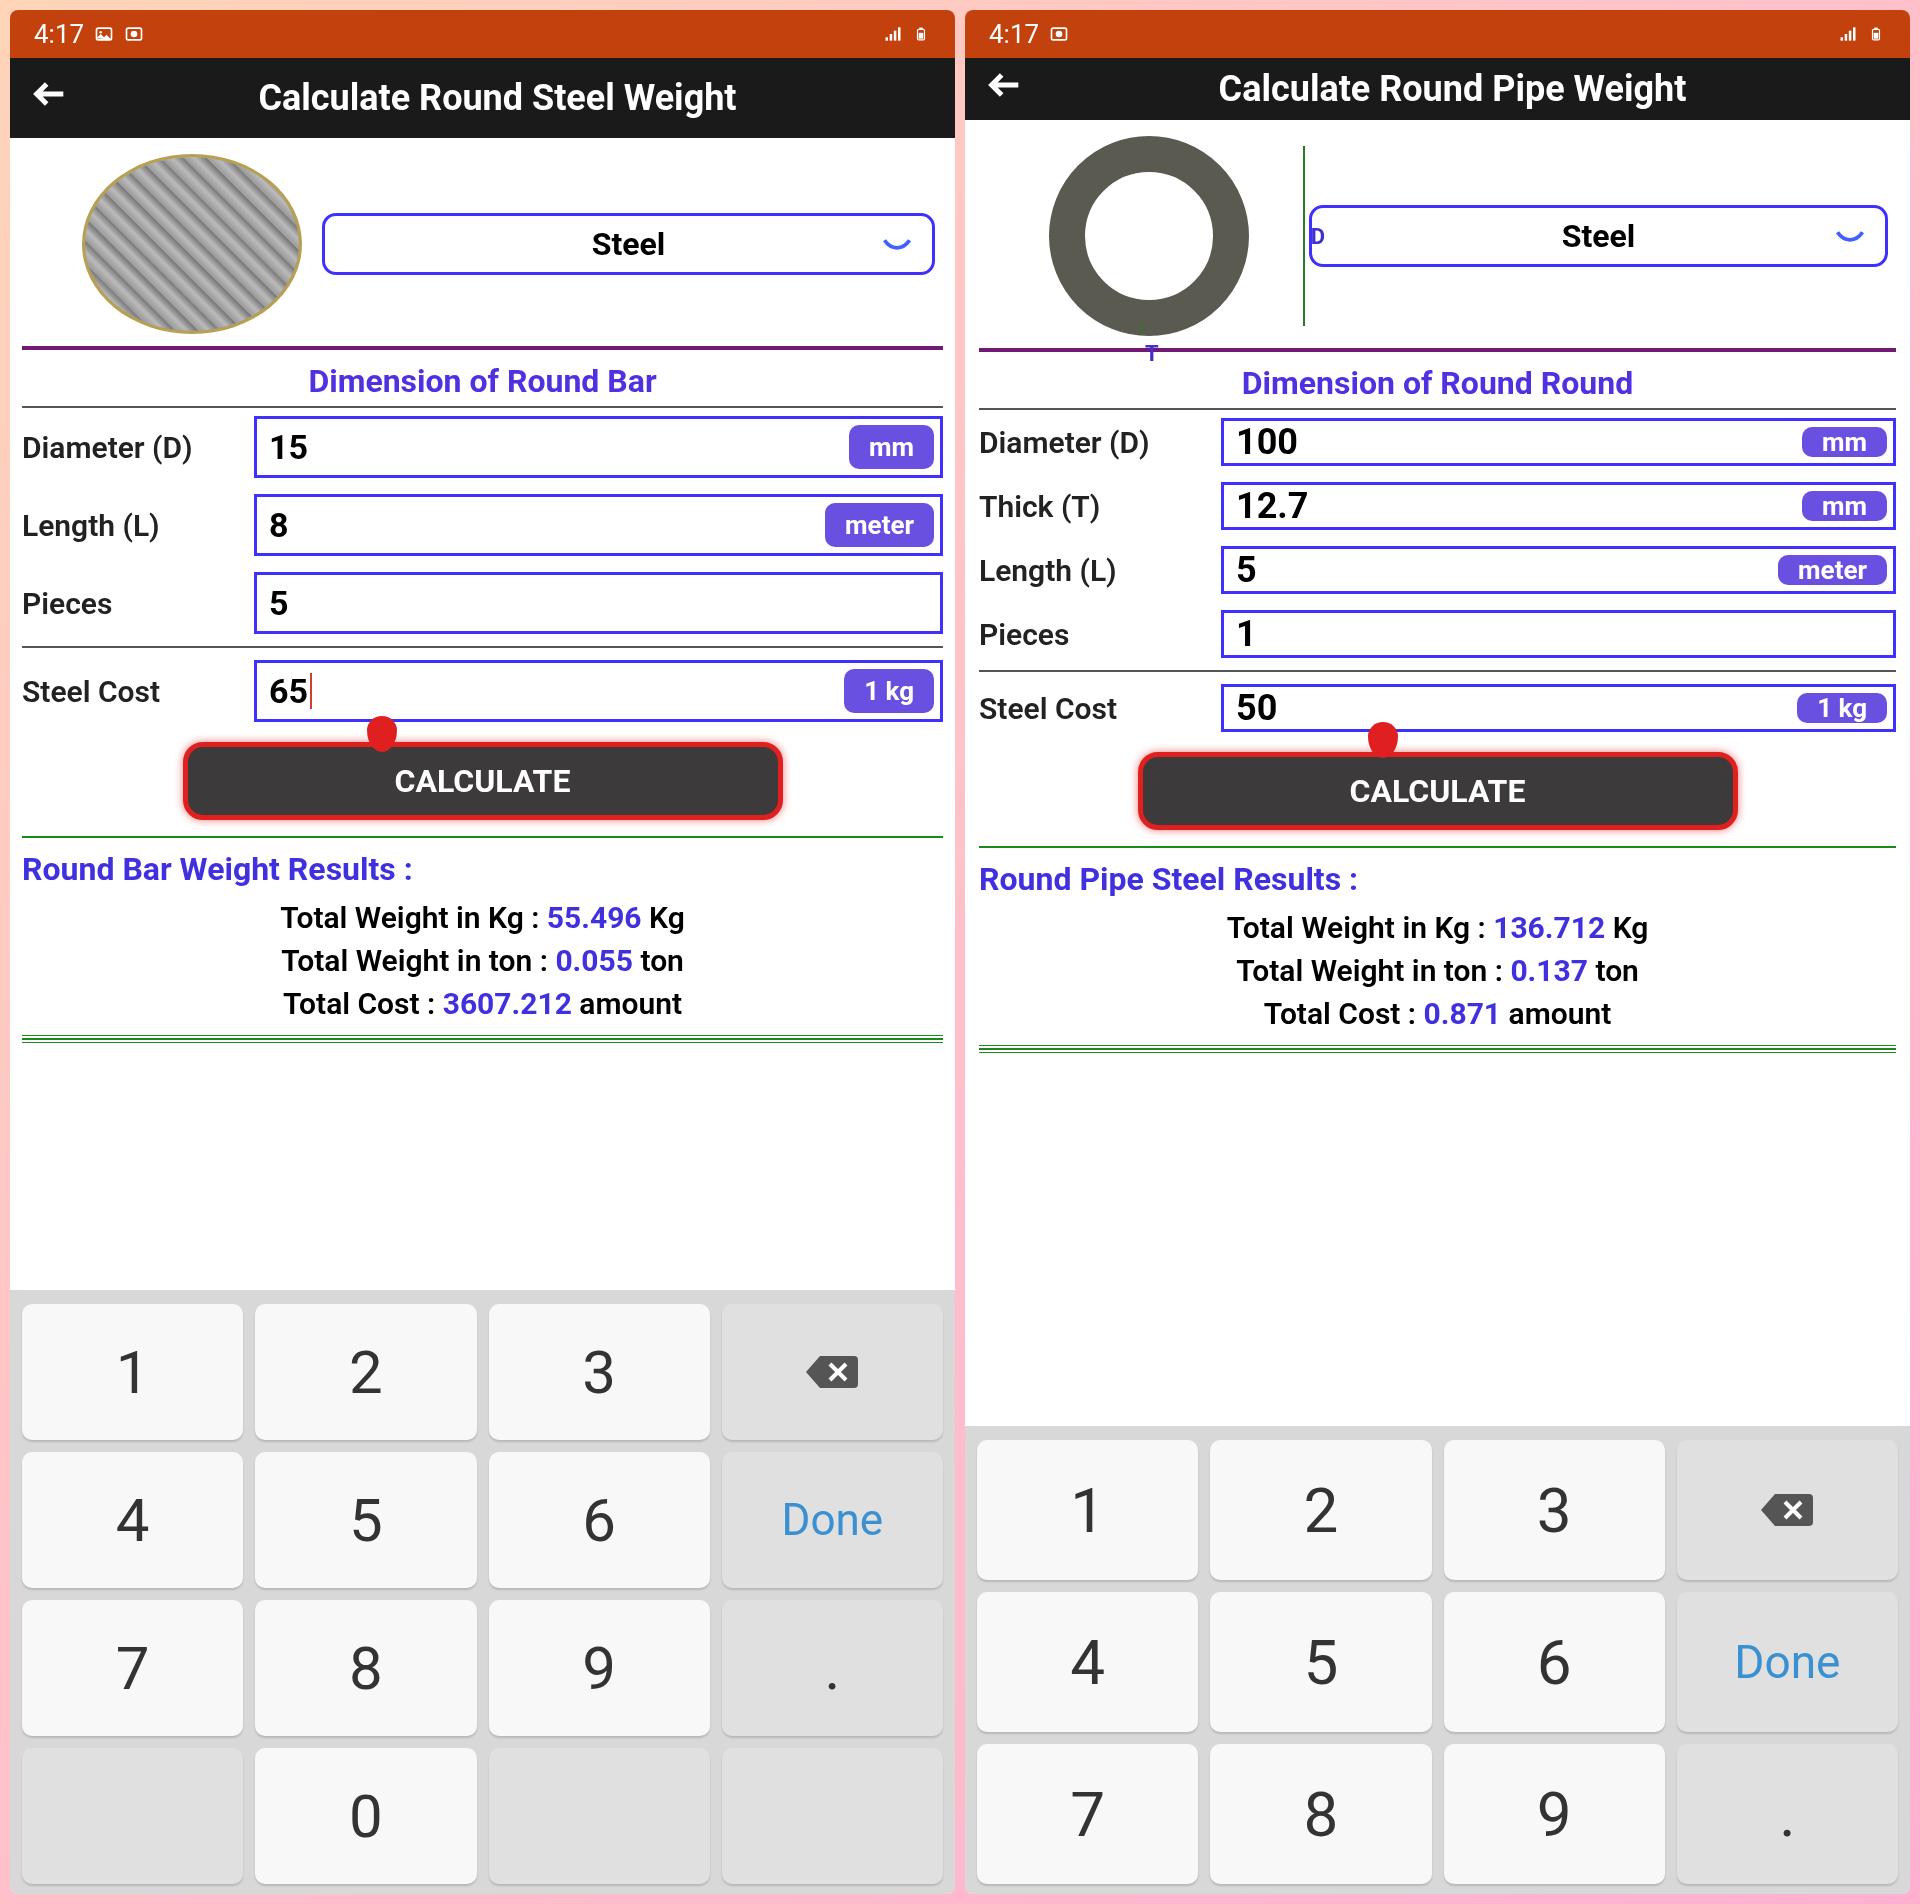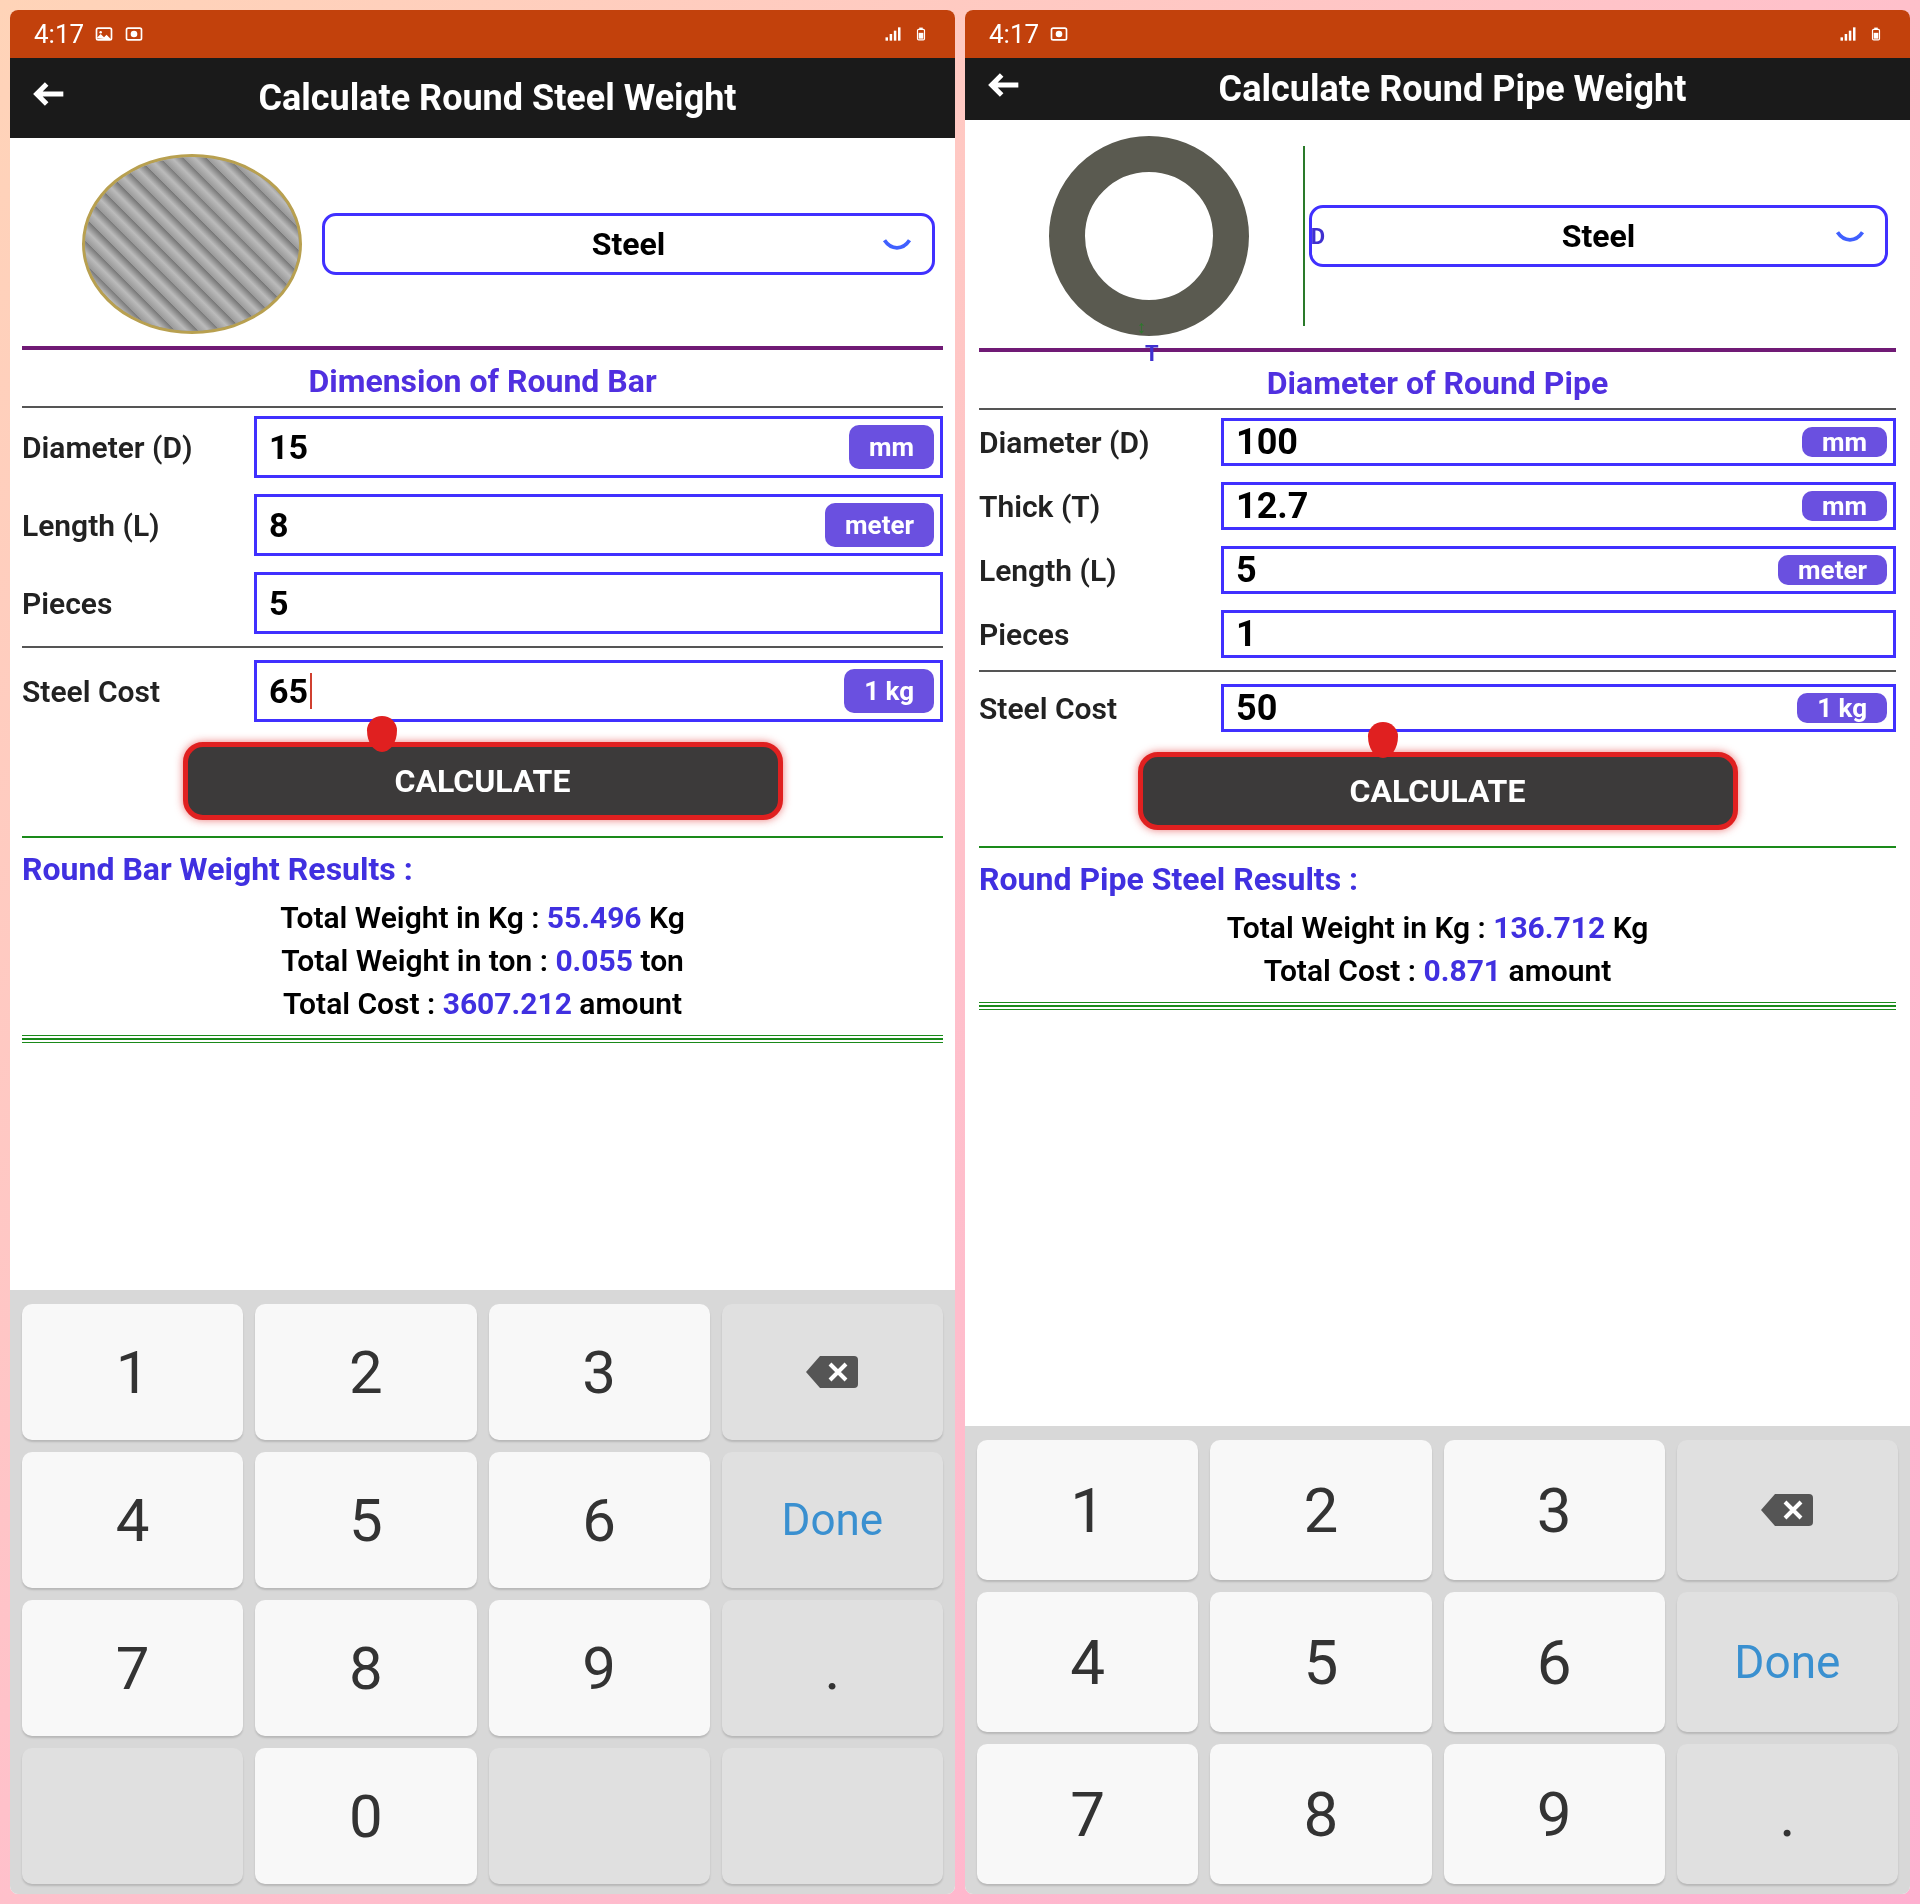--- a/index.html
+++ b/index.html
@@ -239,21 +239,21 @@
       </div>
       <div class="material-dropdown">
         <span class="dropdown-text">Steel</span>
         <span class="dropdown-chev">
           <svg viewBox="0 0 24 10" width="30" height="14" fill="none" stroke="#4060ff" stroke-width="3">
               <path d="M2 2c4 6 8 6 10 6s6 0 10-6"></path>
             </svg>
         </span>
       </div>
     </div>
-    <div class="section-title">Diameter of Round Pipe</div>
+    <div class="section-title">Dimension of Round Round</div>
 
     <div class="form-row">
       <div class="form-label">Diameter (D)</div>
       <div class="form-input-wrap">
         <span>100</span>
         <span class="unit-chip">mm</span>
       </div>
     </div>
     <div class="form-row">
       <div class="form-label">Thick (T)</div>
@@ -284,20 +284,23 @@
       </div>
     </div>
     <div class="calc-btn-wrap">
       <div class="calc-dot2"></div>
       <div class="calc-btn">CALCULATE</div>
     </div>
     <div class="green-sep"></div>
     <div class="results-title">Round Pipe Steel Results :</div>
     <div class="result-row">
       <span>Total Weight in Kg : </span><span class="result-val">136.712</span><span> Kg</span>
+    </div>
+    <div class="result-row">
+      <span>Total Weight in ton : </span><span class="result-val">0.137</span><span> ton</span>
     </div>
     <div class="result-row">
       <span>Total Cost : </span><span class="result-val">0.871</span><span> amount</span>
     </div>
     <div class="green-double"></div>
   </div>
   <div class="keyboard">
     <div class="kb-grid">
       <div class="kb-key">1</div>
       <div class="kb-key">2</div>

